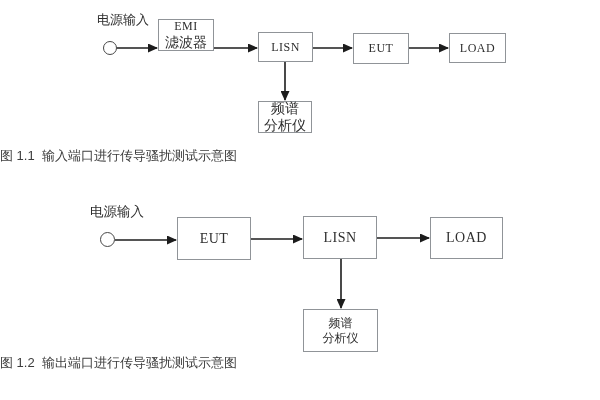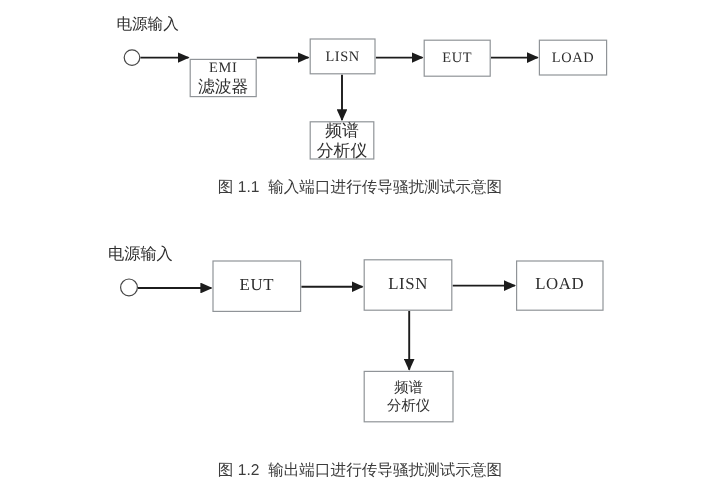--- a/index.html
+++ b/index.html
@@ -57,43 +57,43 @@
     position: absolute;
     box-sizing: border-box;
     border: 1.5px solid #474747;
     border-radius: 50%;
     background: #fff;
   }
   .caption {
     position: absolute;
     left: 0;
     width: 600px;
-    text-align: center;
+    text-align: left;
     font-size: 13px;
     color: #3c3c3c;
     white-space: pre;
   }
   
   .f1-label   { left: 97px;  top: 11px; }
   .f1-circle  { left: 103px; top: 41px; width: 14px; height: 14px; }
-  .f1-emi     { left: 158px; top: 49px; width: 56px; height: 32px; font-size: 11px; }
+  .f1-emi     { left: 158px; top: 19px; width: 56px; height: 32px; font-size: 11px; }
   .f1-emi .latin { font-size: 12px; }
   .f1-lisn    { left: 258px; top: 32px; width: 55px; height: 30px; font-size: 12px; }
   .f1-eut     { left: 353px; top: 33px; width: 56px; height: 31px; font-size: 12px; }
   .f1-load    { left: 449px; top: 33px; width: 57px; height: 30px; font-size: 12px; }
   .f1-ana     { left: 258px; top: 101px; width: 54px; height: 32px; }
   .f1-caption { top: 147px; }
   
   .f2-label   { left: 90px;  top: 203px; font-size: 13.5px; }
   .f2-circle  { left: 100px; top: 232px; width: 15px; height: 15px; }
   .f2-eut     { left: 177px; top: 217px; width: 74px; height: 43px; font-size: 14px; }
   .f2-lisn    { left: 303px; top: 216px; width: 74px; height: 43px; font-size: 14px; }
   .f2-load    { left: 430px; top: 217px; width: 73px; height: 42px; font-size: 14px; }
   .f2-ana     { left: 303px; top: 309px; width: 75px; height: 43px; font-size: 12px; }
-  .f2-caption { top: 383px; }
+  .f2-caption { top: 354px; }
 </style>
 </head>
 <body>
 
 <div class="stage">
 
   <svg class="wires" viewBox="0 0 600 400">
     <defs>
       <marker id="arr" markerUnits="userSpaceOnUse" markerWidth="10" markerHeight="9" refX="9" refY="4.5" orient="auto">
         <polygon class="arrowhead" points="0,0 10,4.5 0,9"></polygon>

